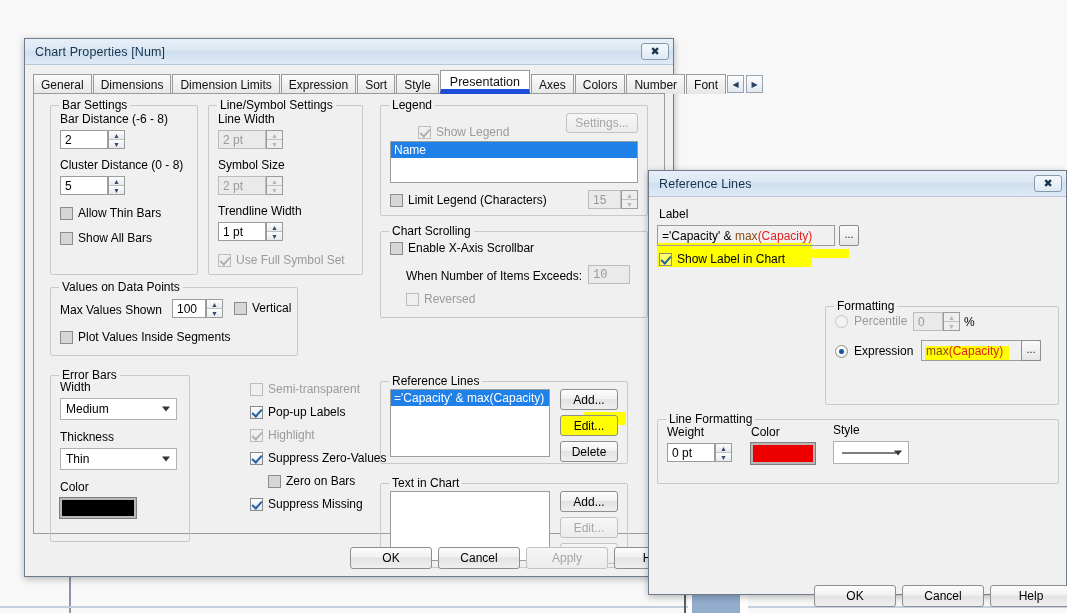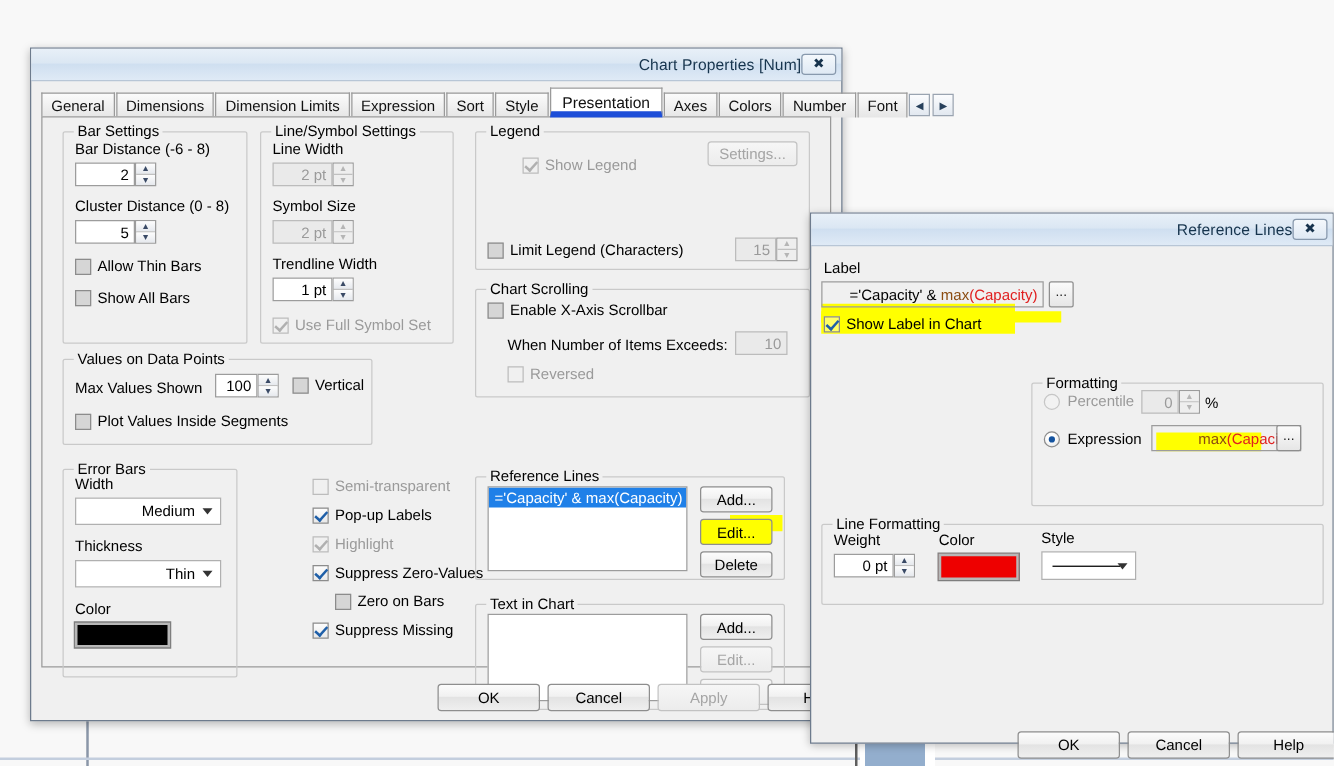--- a/index.html
+++ b/index.html
@@ -6,21 +6,21 @@
   * { box-sizing: border-box; }
   html, body {
     margin: 0; padding: 0;
     width: 1067px; height: 613px;
     overflow: hidden;
     background: #f7f7f7;
     font-family: "Liberation Sans", sans-serif;
     font-size: 12px;
     color: #000;
   }
-  #root { position: relative; width: 1067px; height: 437px; text-align: right; }
+  #root { position: relative; width: 1067px; height: 437px; }
 
   
   .bg-sheet {
     position: absolute; left: 0; top: 0; width: 1067px; height: 613px;
     background: #f8f8f8;
   }
   .bg-vline { position: absolute; background: #8a96a8; }
   .bg-hline { position: absolute; background: #c3cede; }
   .bg-blue-cell {
     position: absolute; background: #93aecd;
@@ -336,20 +336,23 @@
       <div class="group" style="left:346px; top:4px; width:268px; height:118px;">
         <div class="gbox"></div>
         <div class="glabel">Legend</div>
         <div class="gcontent">
           <div class="cb checked disabled" style="left:10px; top:20px;padding-left:28px;">
             <div class="box"></div>
             <div class="t">Show Legend</div>
           </div>
           <div class="btn dim" style="left:186px; top:8px; width:72px; height:20px;">Settings...</div>
 
+          <div class="listbox" style="left:10px; top:36px; width:248px; height:42px;">
+            <div class="listitem sel">Name</div>
+          </div>
 
           <div class="cb" style="left:10px; top:88px;">
             <div class="box shaded"></div>
             <div class="t">Limit Legend (Characters)</div>
           </div>
           <div class="txtbox dim" style="left:208px; top:85px; width:33px; height:19px;">15</div>
           <div class="spinner dim" style="left:241px; top:85px; height:19px;">
             <div>▲</div>
             <div>▼</div>
           </div>
@@ -358,21 +361,21 @@
 
       <div class="group" style="left:346px; top:130px; width:268px; height:94px;">
         <div class="gbox"></div>
         <div class="glabel">Chart Scrolling</div>
         <div class="gcontent">
           <div class="cb" style="left:10px; top:10px;">
             <div class="box shaded"></div>
             <div class="t">Enable X-Axis Scrollbar</div>
           </div>
           <div class="lbl" style="left:26px; top:38px;">When Number of Items Exceeds:</div>
-          <div class="txtbox dim" style="left:208px; top:34px; width:42px; height:19px;">10</div>
+          <div class="txtbox dim" style="left:208px; top:34px; width:42px; height:19px;font-family:Liberation Mono, monospace;">10</div>
           <div class="cb disabled" style="left:26px; top:61px;">
             <div class="box"></div>
             <div class="t">Reversed</div>
           </div>
         </div>
       </div>
 
       <div class="group" style="left:16px; top:186px; width:248px; height:76px;">
         <div class="gbox"></div>
         <div class="glabel">Values on Data Points</div>

